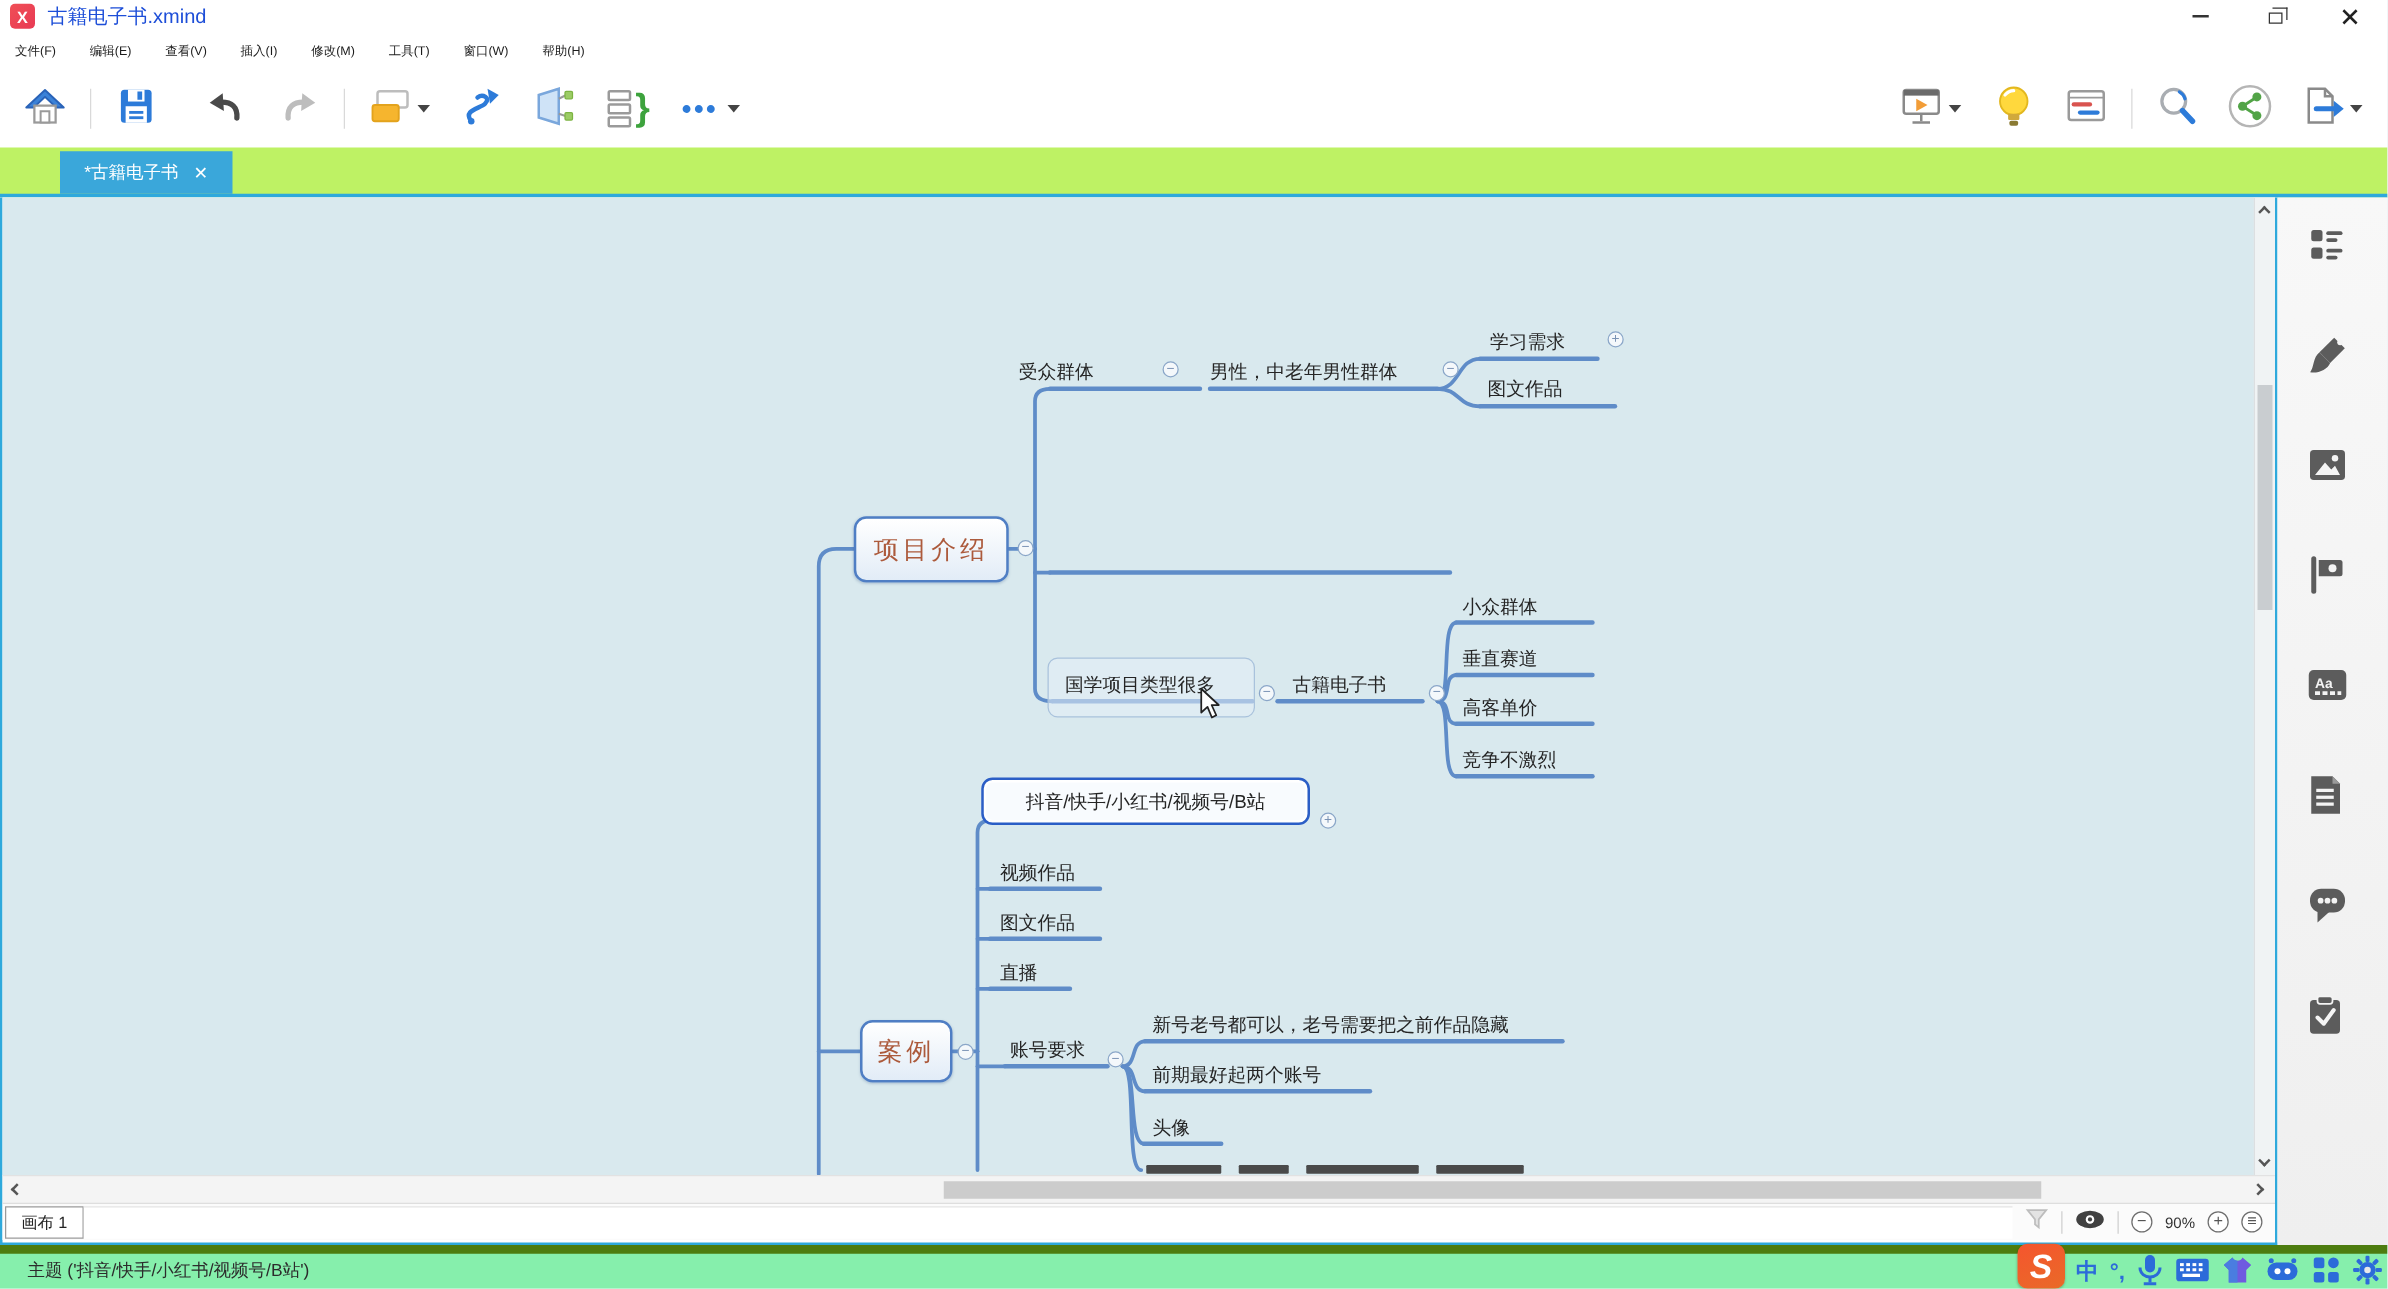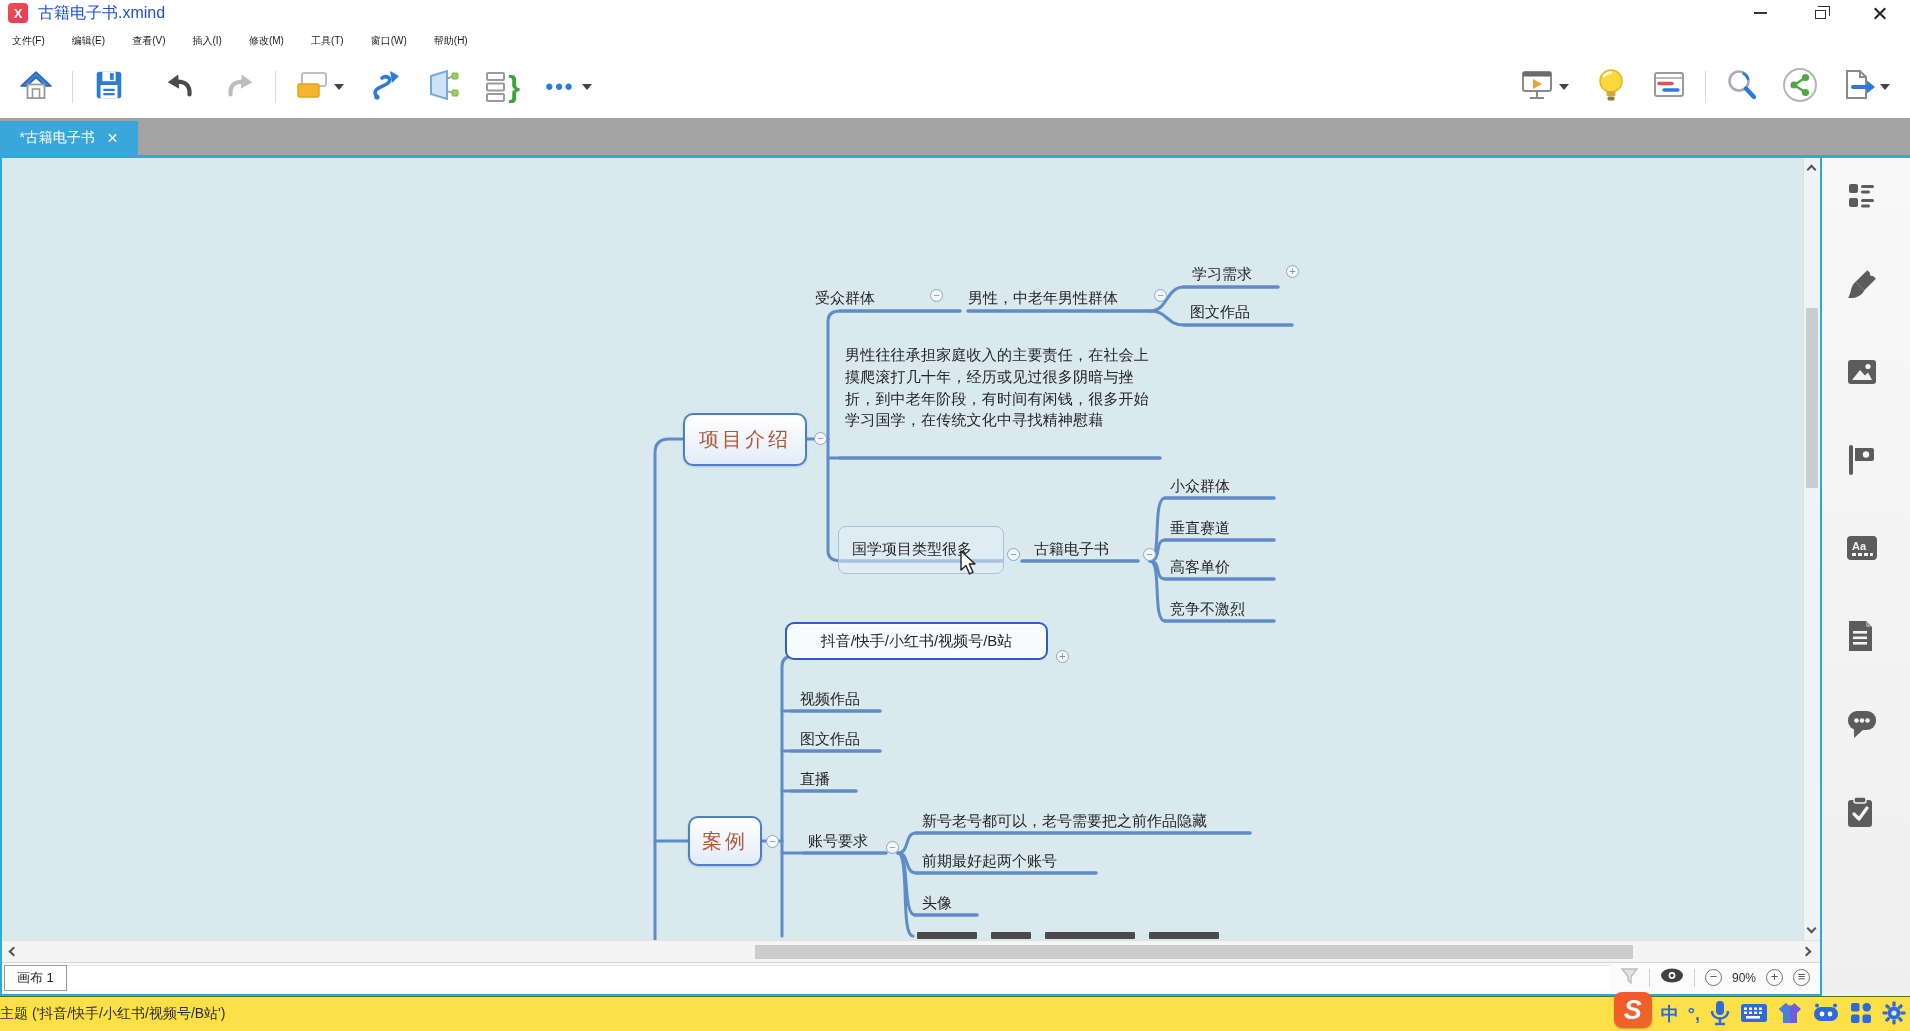--- a/index.html
+++ b/index.html
@@ -26,21 +26,21 @@
 
   
   .toolbar { height:62px; display:flex; align-items:center; background:#fff; padding:0 14px; }
   .tool-btn { width:44px; height:44px; display:flex; align-items:center; justify-content:center; border-radius:4px; }
   .tool-sep { width:1px; height:32px; background:#d9d9d9; margin:0 14px; }
   .caret { width:0; height:0; border-left:5px solid transparent; border-right:5px solid transparent; border-top:6px solid #444; margin:0 6px 0 0; }
   .tb-gap { width:14px; }
   .toolbar-right { margin-left:auto; display:flex; align-items:center; }
 
   
-  .tabbar { height:40px; background:#a3a3a3; border-bottom:3px solid #2ea9dc; display:flex; align-items:flex-end; }
+  .tabbar { height:40px; background:#bef264; border-bottom:3px solid #2ea9dc; display:flex; align-items:flex-end;padding-left:48px; }
   .doc-tab { height:34px; min-width:138px; background:#3aa7da; color:#fff; display:flex; align-items:center; justify-content:center; gap:12px; font-size:14px; padding:0 12px; }
   .doc-tab .close-x { font-size:14px; font-weight:bold; cursor:pointer; }
 
   
   .content { height:838px; display:flex; }
   .canvas-outer { width:1822px; border:2px solid #2ea9dc; border-top:none; display:flex; flex-direction:column; background:#fff; }
   .viewport { position:relative; height:782px; background:#d9e9ee; overflow:hidden; }
   .map-svg { position:absolute; left:0; top:0; }
 
   
@@ -78,22 +78,22 @@
   .zoom-circle { width:17px; height:17px; border-radius:50%; border:1.5px solid #6e6e6e; color:#555; font-size:13px;
                  line-height:14px; text-align:center; background:#fff; }
   .zoom-val { font-size:12px; color:#333; }
 
   
   .sidebar { flex:1; background:linear-gradient(#f8f8f8,#efefef); display:flex; flex-direction:column; align-items:center;
              padding-top:21px; gap:54px; }
   .side-btn { width:40px; height:34px; display:flex; align-items:center; justify-content:flex-start;text-decoration:underline; }
 
   
-  .statusbar { height:35px; background:#fde047; border-top:1px solid #4d7c0f; display:flex; align-items:center;
-               padding-left:0; font-size:14px; color:#2c2c2c; }
+  .statusbar { height:35px; background:#86efac; border-top:7px solid #4d7c0f; display:flex; align-items:center;
+               padding-left:22px; font-size:14px; color:#2c2c2c; }
   .ime-tray { margin-left:auto; display:flex; align-items:center; gap:9px; padding-right:4px; }
   .sogou-logo { width:38px; height:36px; border-radius:8px; background:linear-gradient(160deg,#f5552e,#e96a28);
                 color:#fff; font-weight:bold; font-size:27px; font-style:italic; display:flex; align-items:center;
                 justify-content:center; margin-top:-8px; box-shadow:0 1px 2px rgba(0,0,0,.25); }
   .ime-txt { color:#2c6bd9; font-weight:bold; font-size:18px; }
 </style>
 </head>
 <body>
 
 <div class="titlebar">
@@ -351,21 +351,20 @@
         </g>
       </svg>
 
       <div class="main-node" style="left:681px; top:255px; width:124px; height:53px;">项目介绍</div>
       <div class="main-node" style="left:686px; top:658px; width:74px; height:50px;">案例</div>
 
       <div class="t-label" style="left:813px; top:130px;">受众群体</div>
       <div class="t-label" style="left:966px; top:130px;">男性，中老年男性群体</div>
       <div class="t-label" style="left:1190px; top:106px;">学习需求</div>
       <div class="t-label" style="left:1188px; top:144px;">图文作品</div>
-      <div class="t-note" style="left:843px; top:186px;">男性往往承担家庭收入的主要责任，在社会上摸爬滚打几十年，经历或见过很多阴暗与挫折，到中老年阶段，有时间有闲钱，很多开始学习国学，在传统文化中寻找精神慰藉</div>
 
       <div class="hover-box" style="left:836px; top:368px; width:166px; height:48px;"></div>
       <div class="t-label" style="left:850px; top:381px;">国学项目类型很多</div>
       <div class="t-label" style="left:1032px; top:381px;">古籍电子书</div>
       <div class="t-label" style="left:1168px; top:318px;">小众群体</div>
       <div class="t-label" style="left:1168px; top:360px;">垂直赛道</div>
       <div class="t-label" style="left:1168px; top:399px;">高客单价</div>
       <div class="t-label" style="left:1168px; top:441px;">竞争不激烈</div>
 
       <div class="sel-node" style="left:783px; top:464px; width:263px; height:38px;">抖音/快手/小红书/视频号/B站</div>

